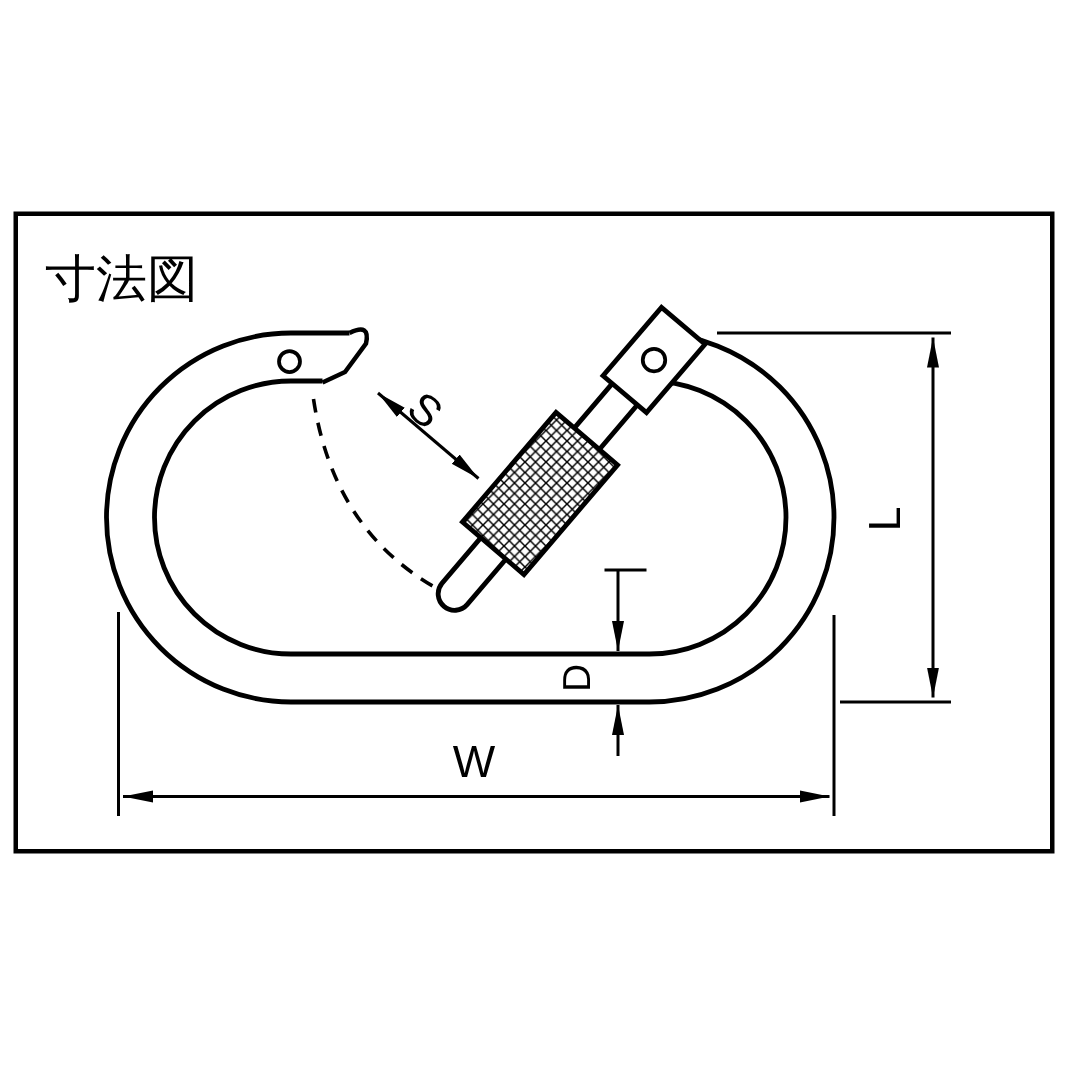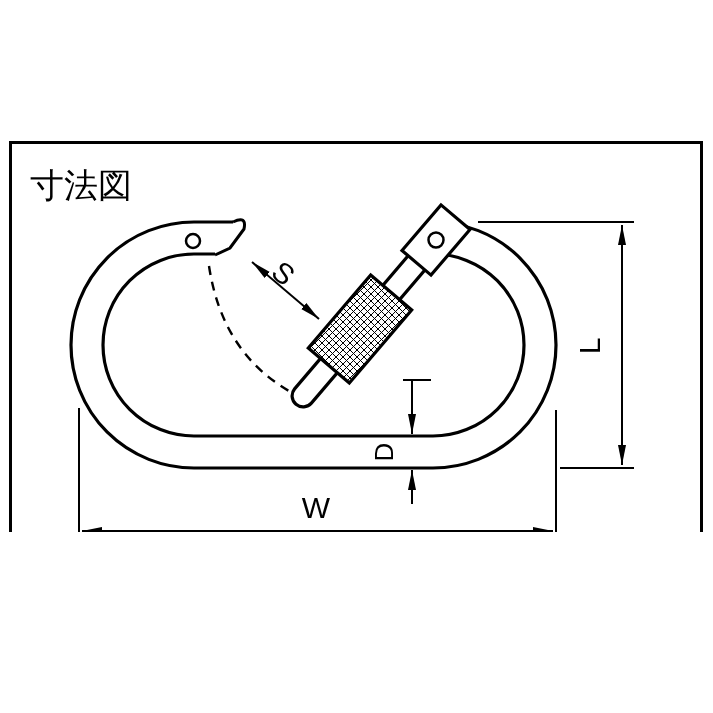--- a/index.html
+++ b/index.html
@@ -1,18 +1,18 @@
 <!DOCTYPE html>
 <html><head>
 <meta charset="utf-8">
 <style>
   html, body { margin: 0; padding: 0; }
   .page {
     width: 713px;
-    height: 532px;
+    height: 713px;
     background: #ffffff;
     position: relative;
     font-family: "Liberation Sans", sans-serif;
   }
   svg { display: block; }
   .outline  { fill: none; stroke: #000; stroke-width: 3.2; }
   .thin     { fill: none; stroke: #000; stroke-width: 2;   }
   .dashline { fill: none; stroke: #000; stroke-width: 2.4; stroke-dasharray: 9 7; }
   .whitefill{ fill: #fff; stroke: #000; stroke-width: 3.2; }
   .dim-label   { font-family: "Liberation Sans", sans-serif; font-size: 30px; fill: #000; }

